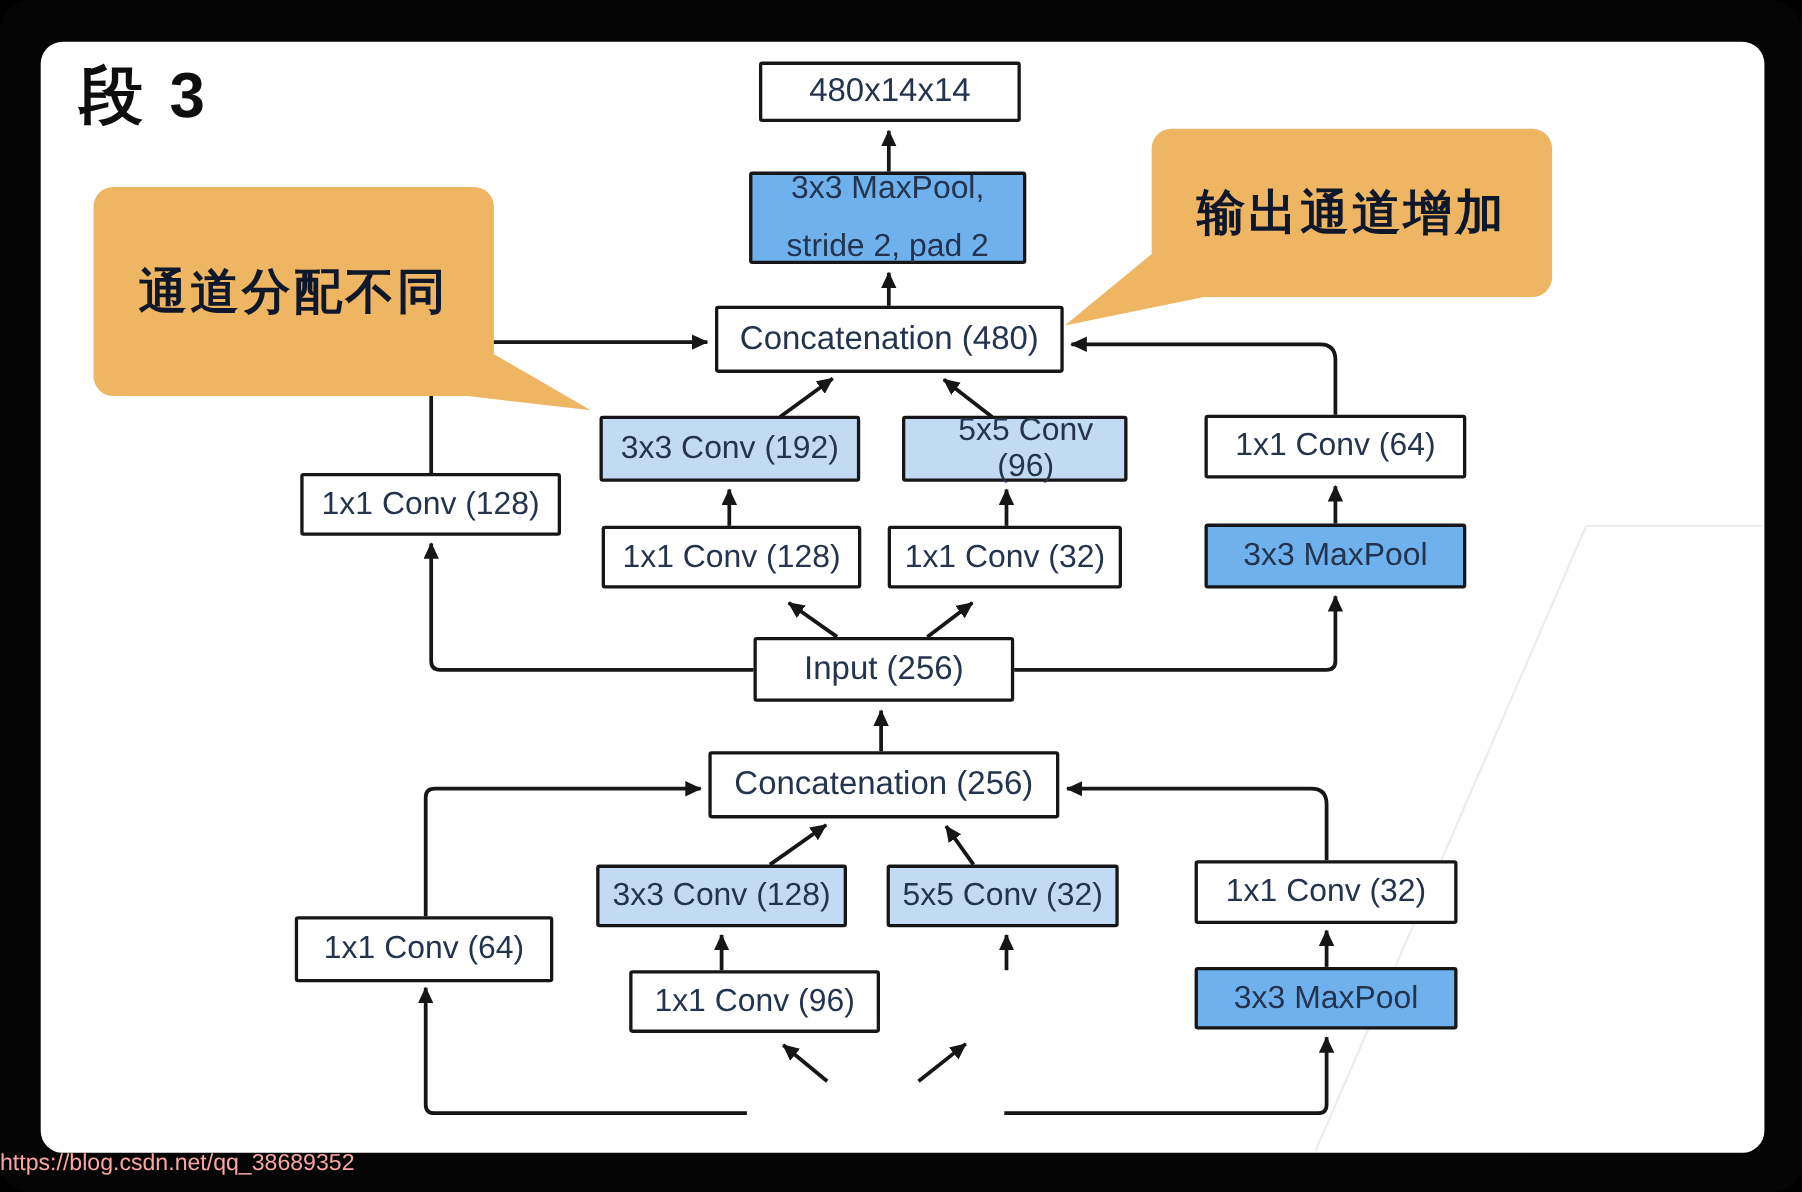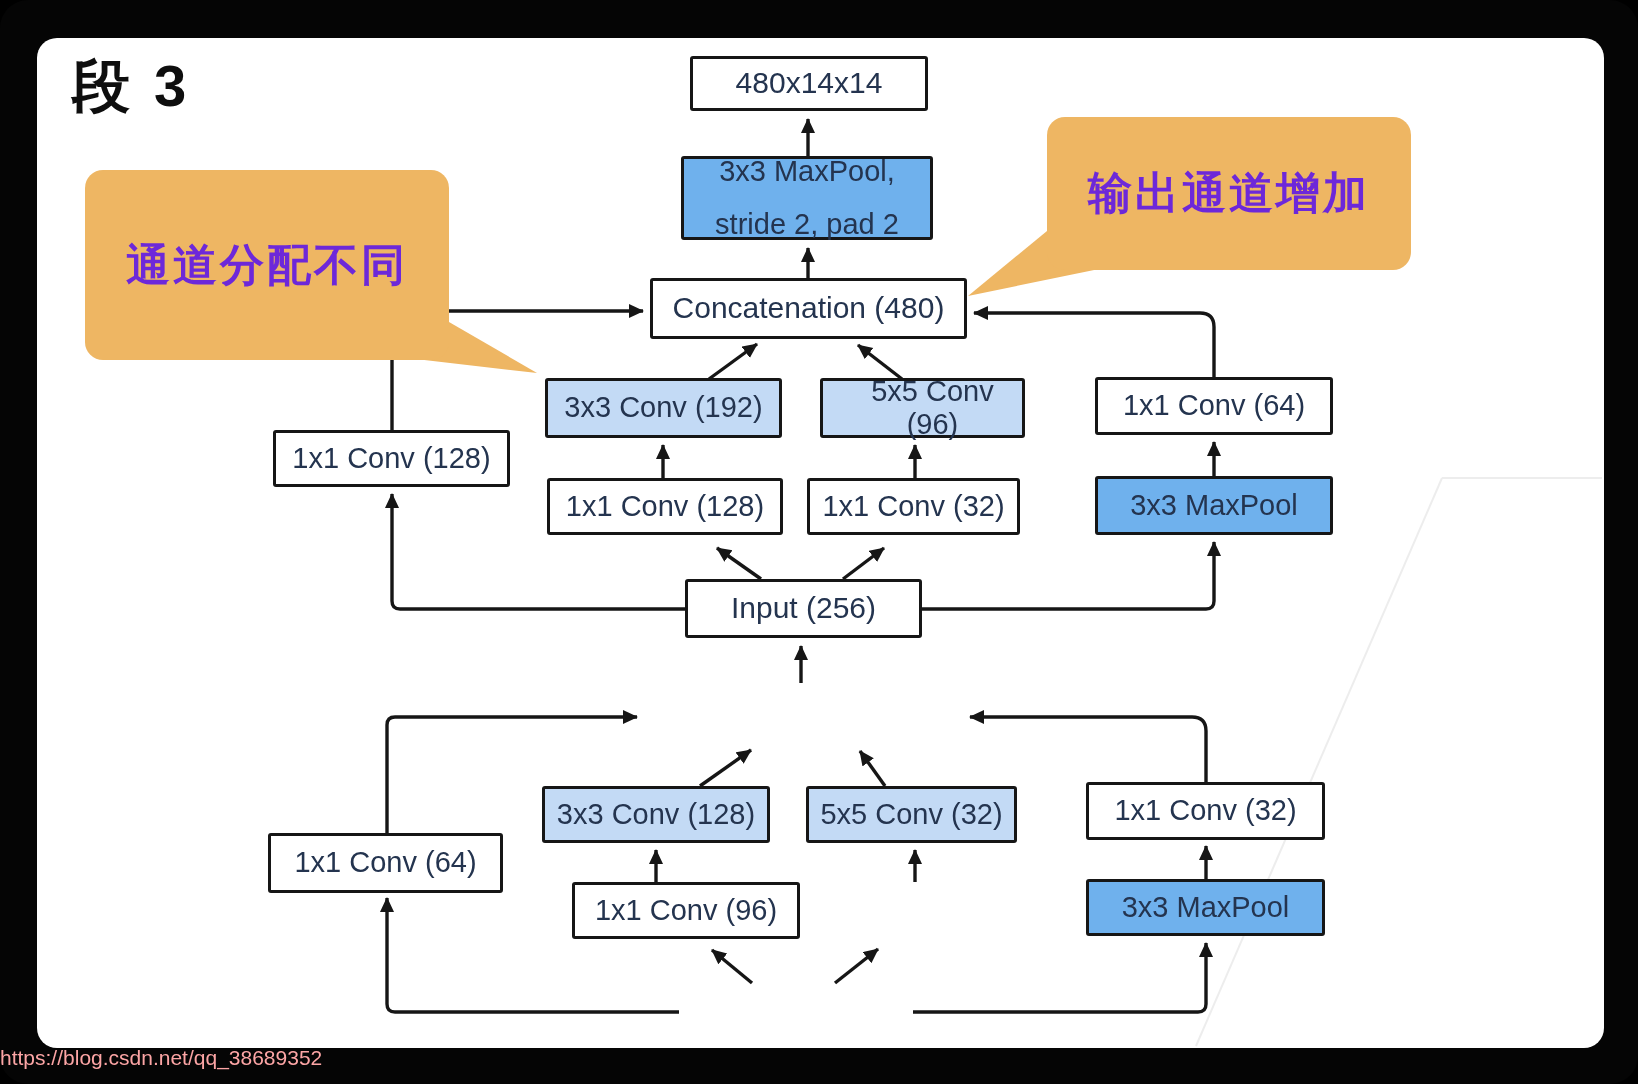--- a/index.html
+++ b/index.html
@@ -23,21 +23,21 @@
     border:3px solid #161616;border-radius:3px;background:#fff;
     display:flex;align-items:center;justify-content:center;
     font-size:29px;color:var(--ink,#24344f);text-align:center;line-height:1.15;
   }
   .node.lg{font-size:30px;}
   .blue-light{background:var(--blue-light,#c3daf5);}
   .blue-med{background:var(--blue-med,#6fb1ed);}
   .pool-lines{display:flex;flex-direction:column;gap:20px;font-size:29px;}
   .callout{
     position:absolute;z-index:4;border-radius:18px;
-    background:var(--orange,#eeb663);color:#6d28d9;
+    background:var(--orange,#eeb663);color:#0f172a;
     display:flex;align-items:center;justify-content:center;
     font-size:44px;letter-spacing:3px;font-weight:bold;
   }
   .watermark{
     position:absolute;left:0;right:48px;top:1046px;z-index:2;
     text-align:left;font-size:21px;color:#fca5a5;
   }
 </style>
 </head>
 <body>
@@ -110,20 +110,21 @@
   <div class="node" style="left:1095px;top:377px;width:238px;height:58px;">1x1 Conv (64)</div>
 
   <div class="node" style="left:547px;top:478px;width:236px;height:57px;">1x1 Conv (128)</div>
 
   <div class="node" style="left:807px;top:478px;width:213px;height:57px;">1x1 Conv (32)</div>
 
   <div class="node blue-med" style="left:1095px;top:476px;width:238px;height:59px;">3x3 MaxPool</div>
 
   <div class="node lg" style="left:685px;top:579px;width:237px;height:59px;">Input (256)</div>
 
+  <div class="node lg" style="left:644px;top:683px;width:319px;height:61px;">Concatenation (256)</div>
 
   <div class="node" style="left:268px;top:833px;width:235px;height:60px;">1x1 Conv (64)</div>
 
   <div class="node blue-light" style="left:542px;top:786px;width:228px;height:57px;">3x3 Conv (128)</div>
 
   <div class="node blue-light" style="left:806px;top:786px;width:211px;height:57px;">5x5 Conv (32)</div>
 
   <div class="node" style="left:1086px;top:782px;width:239px;height:58px;">1x1 Conv (32)</div>
 
   <div class="node" style="left:572px;top:882px;width:228px;height:57px;">1x1 Conv (96)</div>

